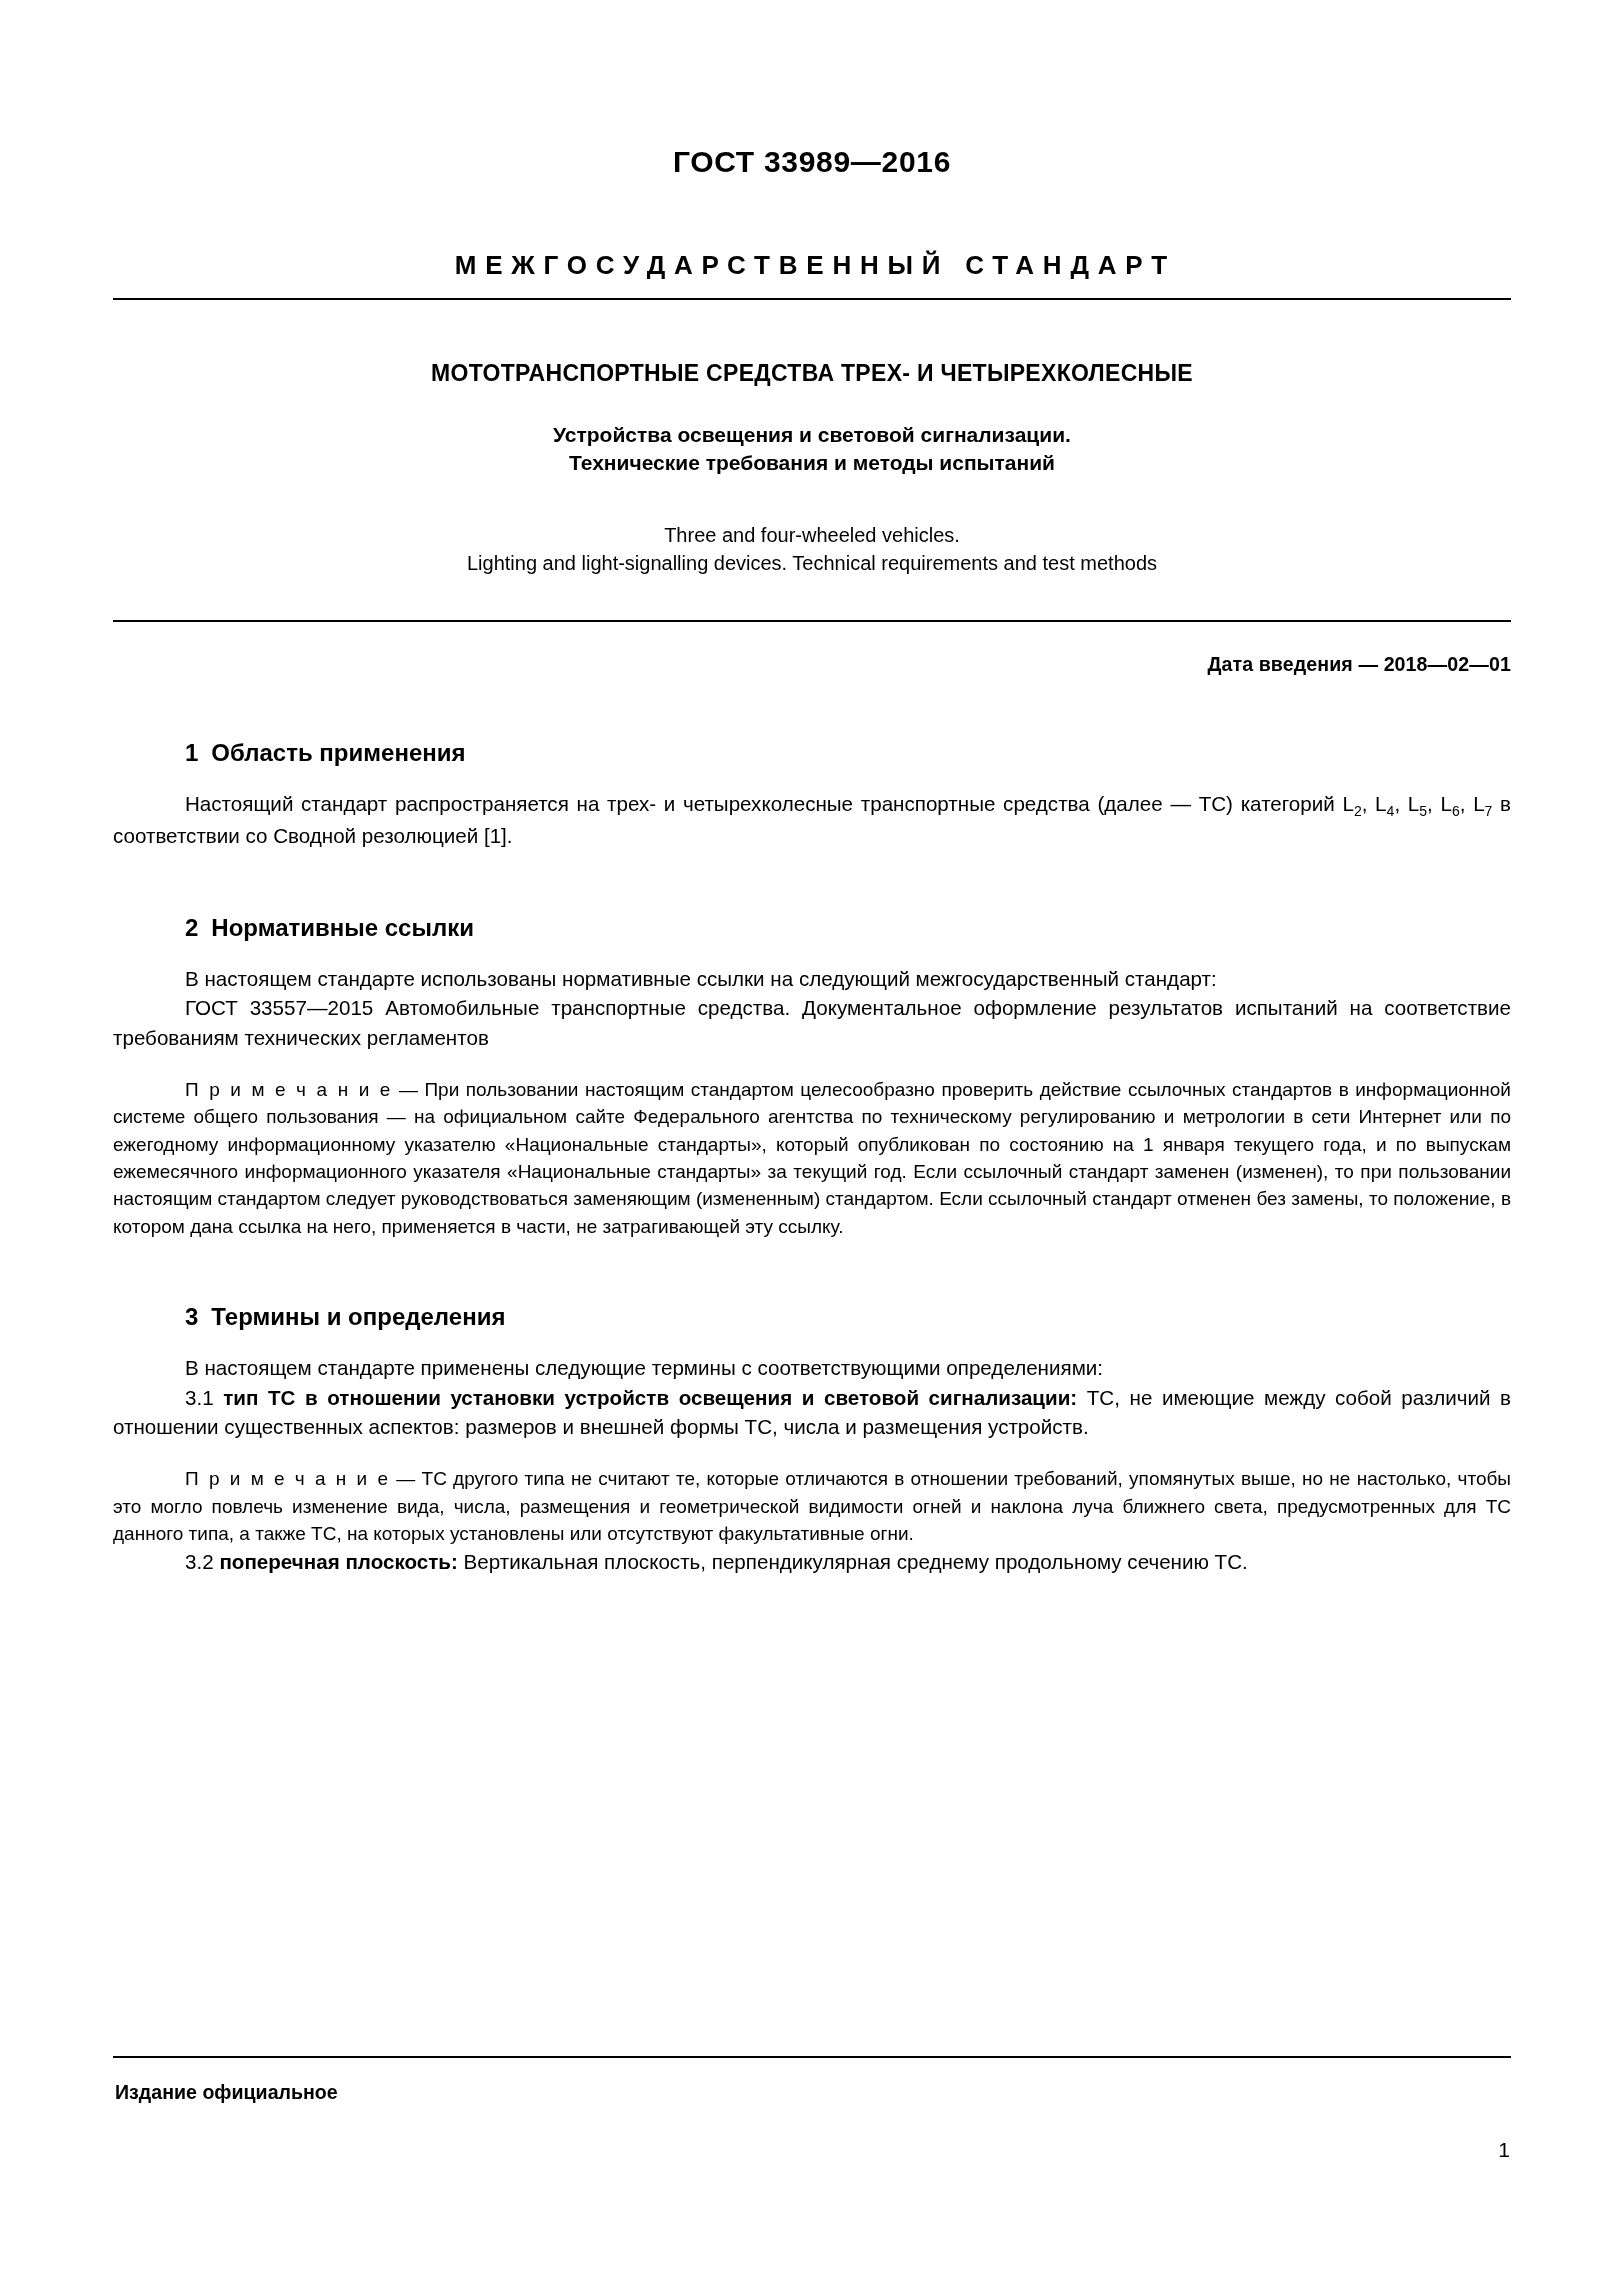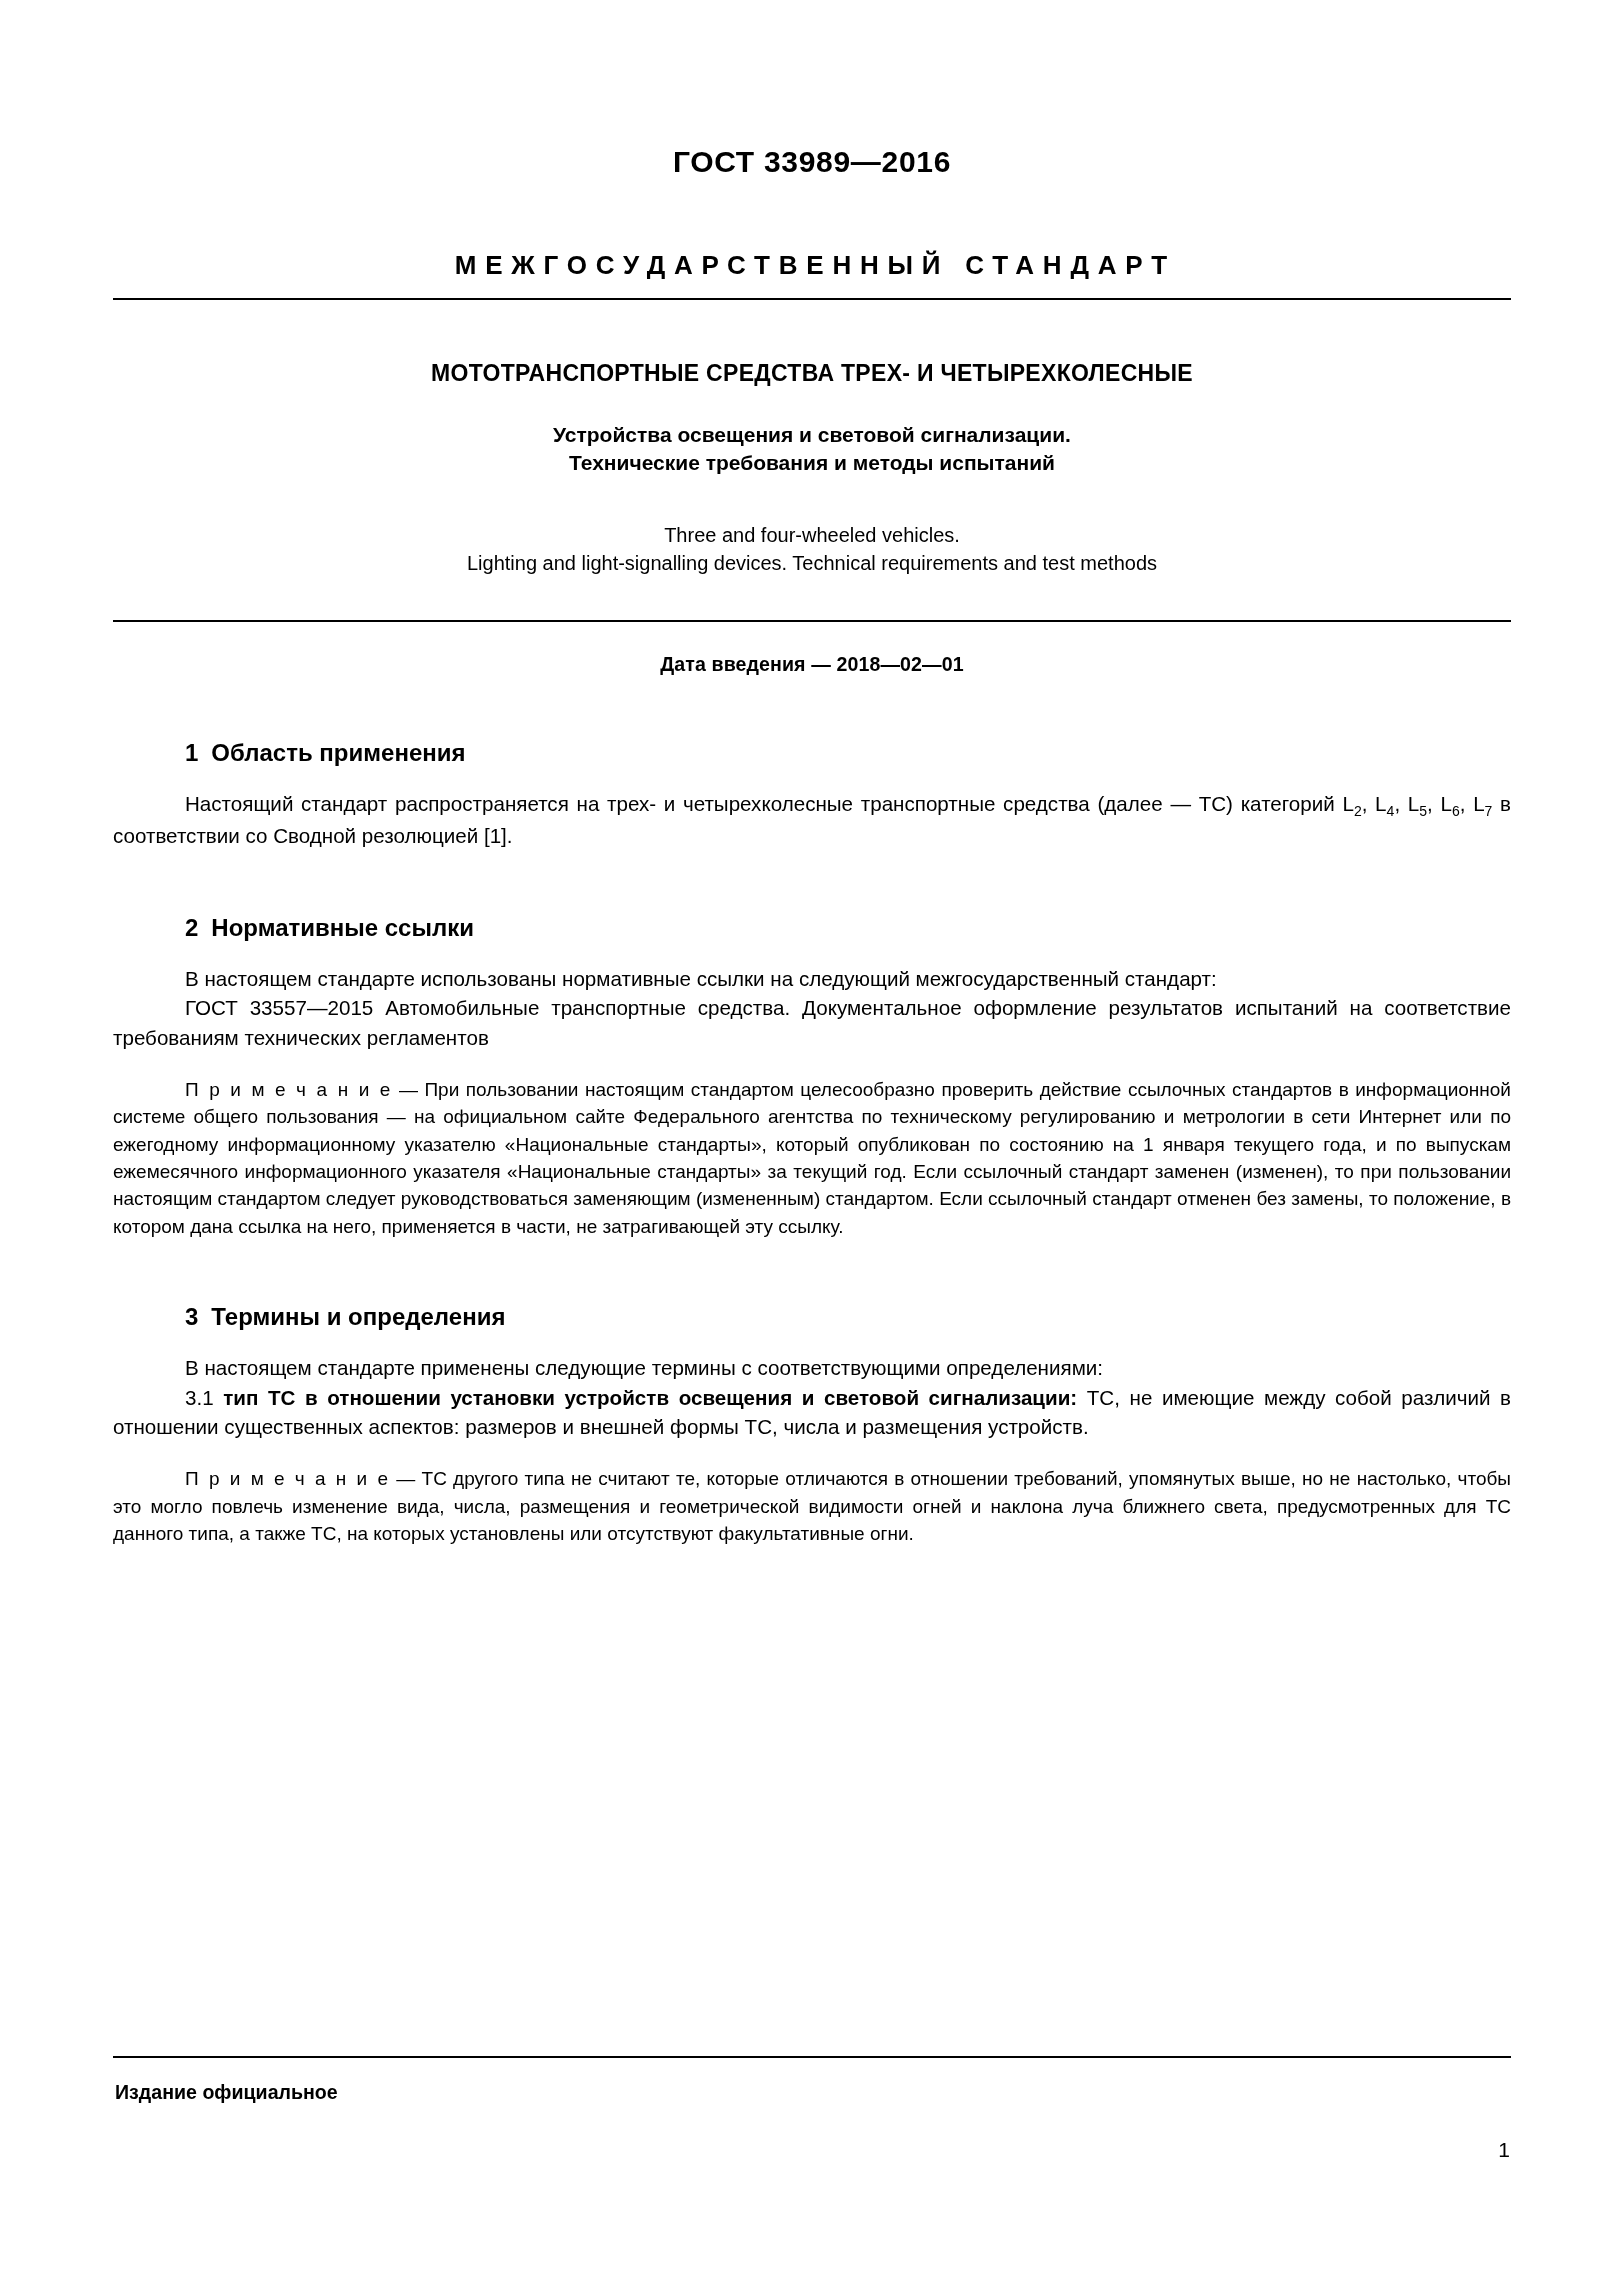--- a/index.html
+++ b/index.html
@@ -72,21 +72,21 @@
     margin-top: 46px;
     font-size: 20px;
     line-height: 1.36;
     font-weight: normal;
   }
 
   .rule-after-title { margin-top: 43px; }
 
   .intro-date {
     margin-top: 31px;
-    text-align: center;
+    text-align: right;
     font-size: 19.6px;
     font-weight: bold;
     letter-spacing: 0.1px;
   }
 
   
   .section-h {
     font-size: 24px;
     font-weight: bold;
     margin-top: 63px;
@@ -181,20 +181,21 @@
     <p class="body">В настоящем стандарте использованы нормативные ссылки на следующий межгосударственный стандарт:</p>
     <p class="body">ГОСТ 33557—2015 Автомобильные транспортные средства. Документальное оформление результатов испытаний на соответствие требованиям технических регламентов</p>
     <p class="note"><span class="note-label">П р и м е ч а н и е</span><span> — При пользовании настоящим стандартом целесообразно проверить действие ссылочных стандартов в информационной системе общего пользования — на официальном сайте Федерального агентства по техническому регулированию и метрологии в сети Интернет или по ежегодному информационному указателю «Национальные стандарты», который опубликован по состоянию на 1 января текущего года, и по выпускам ежемесячного информационного указателя «Национальные стандарты» за текущий год. Если ссылочный стандарт заменен (изменен), то при пользовании настоящим стандартом следует руководствоваться заменяющим (измененным) стандартом. Если ссылочный стандарт отменен без замены, то положение, в котором дана ссылка на него, применяется в части, не затрагивающей эту ссылку.</span></p>
 
     <div class="section-h">
       <span class="num">3</span><span>Термины и определения</span>
     </div>
     <p class="body">В настоящем стандарте применены следующие термины с соответствующими определениями:</p>
     <p class="body"><span>3.1</span>&nbsp;<span class="bold">тип ТС в отношении установки устройств освещения и световой сигнализации:</span><span> ТС, не имеющие между собой различий в отношении существенных аспектов: размеров и внешней формы ТС, числа и размещения устройств.</span></p>
     <p class="note"><span class="note-label">П р и м е ч а н и е</span><span> — ТС другого типа не считают те, которые отличаются в отношении требований, упомянутых выше, но не настолько, чтобы это могло повлечь изменение вида, числа, размещения и геометрической видимости огней и наклона луча ближнего света, предусмотренных для ТС данного типа, а также ТС, на которых установлены или отсутствуют факультативные огни.</span></p>
+    <p class="body sp-before"><span>3.2</span>&nbsp;<span class="bold">поперечная плоскость:</span><span> Вертикальная плоскость, перпендикулярная среднему продольному сечению ТС.</span></p>
 
   </div>
 
   <div class="rule-footer"></div>
   <div class="footer-left">Издание официальное</div>
   <div class="page-num">1</div>
 </div>
 
 
 </body></html>

